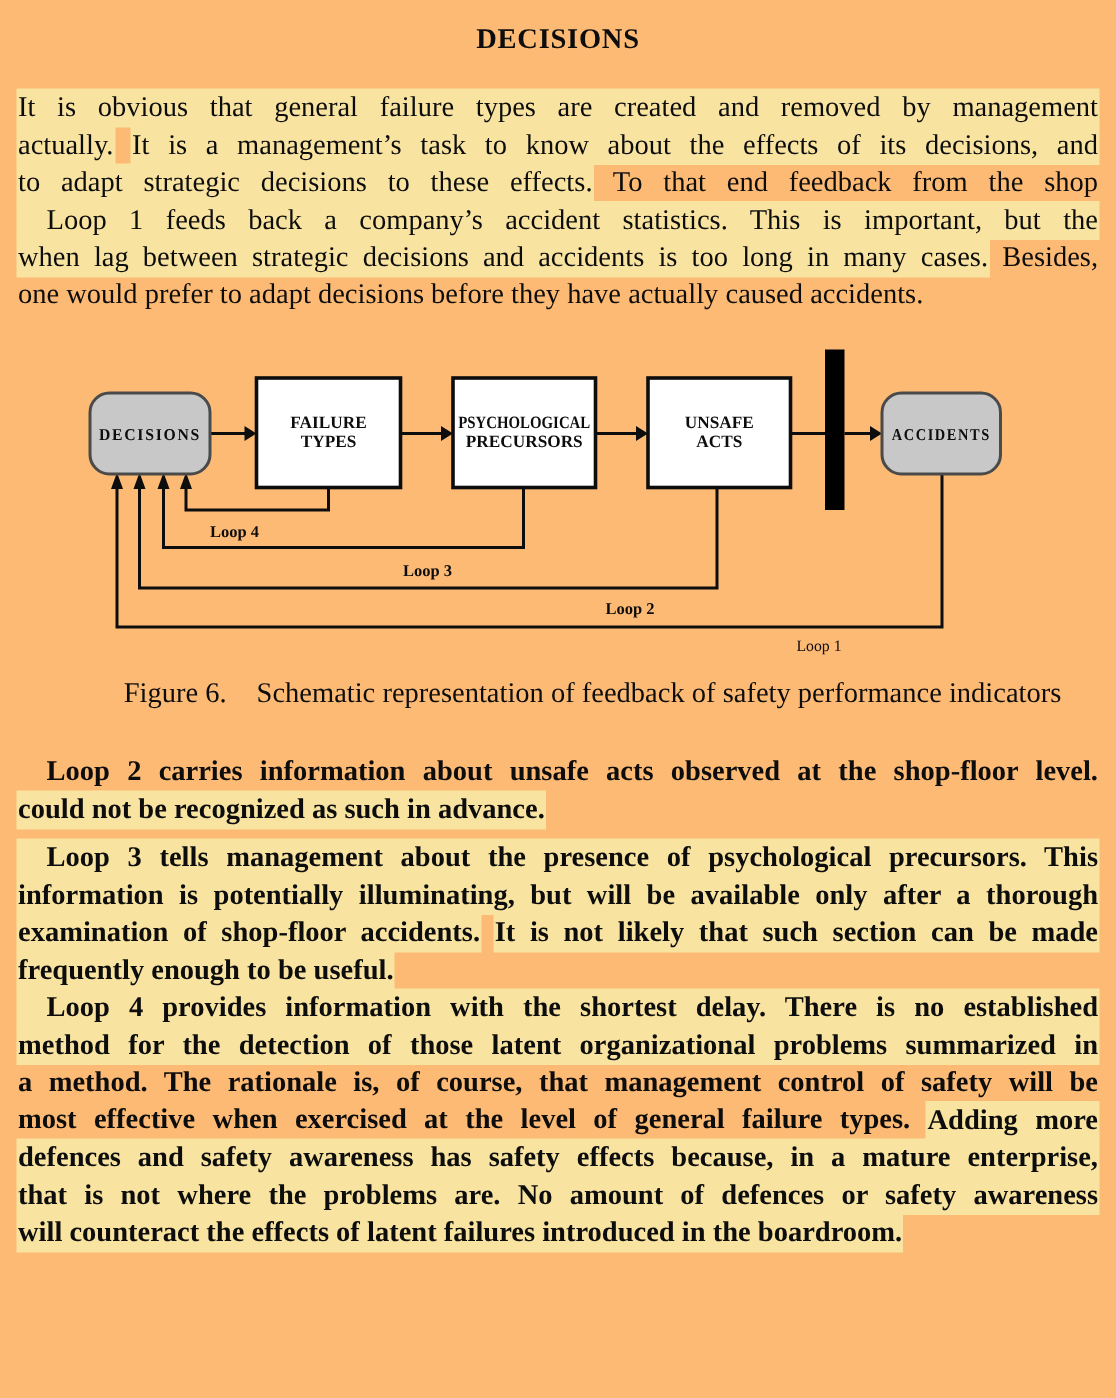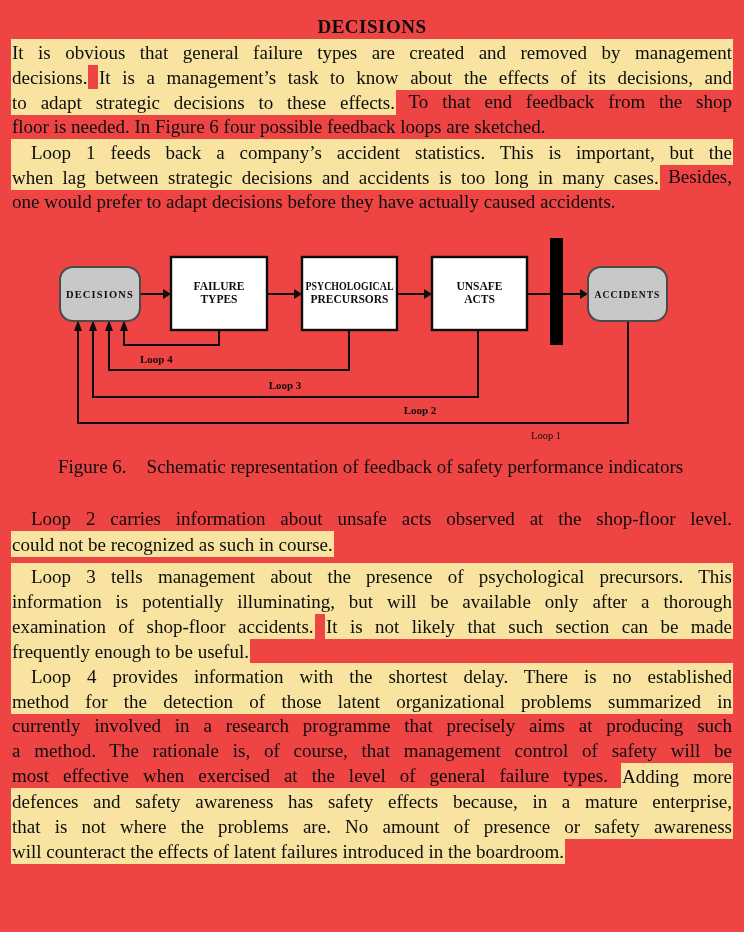--- a/index.html
+++ b/index.html
@@ -1,19 +1,19 @@
 <!DOCTYPE html>
 <html><head>
 <meta charset="utf-8">
 <style>
   html,body{margin:0;padding:0;background:#ffffff;}
   #page{
     position:relative;
     width:744px;height:932px;
-    background:#ef4444;
+    background:#fdba74;
     color:#0d0d0d;
     font-family:"Liberation Serif","DejaVu Serif",serif;
     font-size:19px;
     overflow:hidden;
     box-sizing:border-box;
     padding:14px 12px 0 12px;
   }
   #doc-title{
     text-align:center;
     font-weight:bold;
@@ -30,30 +30,31 @@
   }
   .tline.last{text-align-last:left;}
   .seg{white-space:normal;}
   .hl{
     background:#f8e4a0;
     padding:2.5px 1px;
     margin:0 -1px;
     box-decoration-break:clone;
   }
   .ind{display:inline-block;width:19px;height:1px;}
-  #para-top{}
+  #para-top{margin-top:20px;}
   #diagram-wrap{margin:18px -12px 0 -12px;}
   #figure-caption{
     margin-top:2px;
     padding-left:46px;
     line-height:25px;
     height:25px;
+    text-align:center;
   }
   #figure-caption .cap-label{margin-right:20px;}
-  #para-bottom{margin-top:27px;}
+  #para-bottom{margin-top:27px;font-weight:bold;}
   #para-bottom .blk + .blk{margin-top:7px;}
   #para-bottom .blk:nth-child(3){margin-top:0;}
   svg text{
     font-family:"Liberation Serif","DejaVu Serif",serif;
     fill:#0d0d0d;
   }
   .node-label{font-weight:bold;font-size:11.5px;}
   .node-label-caps{font-weight:bold;font-size:11px;letter-spacing:1.2px;}
   .loop-label{font-weight:bold;font-size:11px;}
   .loop-label-light{font-weight:normal;font-size:10.5px;}
@@ -61,23 +62,22 @@
 </head>
 <body>
 
 <div id="page">
 
   <div id="doc-title">DECISIONS</div>
 
   <div id="para-top">
       <div class="blk">
         <div class="tline"><span class="seg hl">It is obvious that general failure types are created and removed by management</span></div>
-        <div class="tline"><span class="seg hl">decisions.</span> <span class="seg hl">It is a management’s task to know about the effects of its decisions, and</span></div>
+        <div class="tline"><span class="seg hl">actually.</span> <span class="seg hl">It is a management’s task to know about the effects of its decisions, and</span></div>
         <div class="tline"><span class="seg hl">to adapt strategic decisions to these effects.</span> <span class="seg">To that end feedback from the shop</span></div>
-        <div class="tline last"><span class="seg">floor is needed. In Figure 6 four possible feedback loops are sketched.</span></div>
         <div class="tline"><span class="seg hl"><span class="ind"></span>Loop 1 feeds back a company’s accident statistics. This is important, but the</span></div>
         <div class="tline"><span class="seg hl">when lag between strategic decisions and accidents is too long in many cases.</span> <span class="seg">Besides,</span></div>
         <div class="tline last"><span class="seg">one would prefer to adapt decisions before they have actually caused accidents.</span></div>
       </div>
     </div>
 
   <div id="diagram-wrap">
     <svg width="744" height="215" viewBox="0 0 744 215" xmlns="http://www.w3.org/2000/svg">
 
       <g stroke="#0d0d0d" stroke-width="2">
@@ -134,33 +134,32 @@
     </svg>
   </div>
 
   <div id="figure-caption">
     <span class="cap-label">Figure 6.</span><span>Schematic representation of feedback of safety performance indicators</span>
   </div>
 
   <div id="para-bottom">
       <div class="blk">
         <div class="tline"><span class="seg"><span class="ind"></span>Loop 2 carries information about unsafe acts observed at the shop-floor level.</span></div>
-        <div class="tline last"><span class="seg hl">could not be recognized as such in course.</span></div>
+        <div class="tline last"><span class="seg hl">could not be recognized as such in advance.</span></div>
       </div>
       <div class="blk">
         <div class="tline"><span class="seg hl"><span class="ind"></span>Loop 3 tells management about the presence of psychological precursors. This</span></div>
         <div class="tline"><span class="seg hl">information is potentially illuminating, but will be available only after a thorough</span></div>
         <div class="tline"><span class="seg hl">examination of shop-floor accidents.</span> <span class="seg hl">It is not likely that such section can be made</span></div>
         <div class="tline last"><span class="seg hl">frequently enough to be useful.</span></div>
       </div>
       <div class="blk">
         <div class="tline"><span class="seg hl"><span class="ind"></span>Loop 4 provides information with the shortest delay. There is no established</span></div>
         <div class="tline"><span class="seg hl">method for the detection of those latent organizational problems summarized in</span></div>
-        <div class="tline"><span class="seg">currently involved in a research programme that precisely aims at producing such</span></div>
         <div class="tline"><span class="seg">a method. The rationale is, of course, that management control of safety will be</span></div>
         <div class="tline"><span class="seg">most effective when exercised at the level of general failure types.</span> <span class="seg hl">Adding more</span></div>
         <div class="tline"><span class="seg hl">defences and safety awareness has safety effects because, in a mature enterprise,</span></div>
-        <div class="tline"><span class="seg hl">that is not where the problems are. No amount of presence or safety awareness</span></div>
+        <div class="tline"><span class="seg hl">that is not where the problems are. No amount of defences or safety awareness</span></div>
         <div class="tline last"><span class="seg hl">will counteract the effects of latent failures introduced in the boardroom.</span></div>
       </div>
     </div>
 
 </div>
 
 </body></html>

